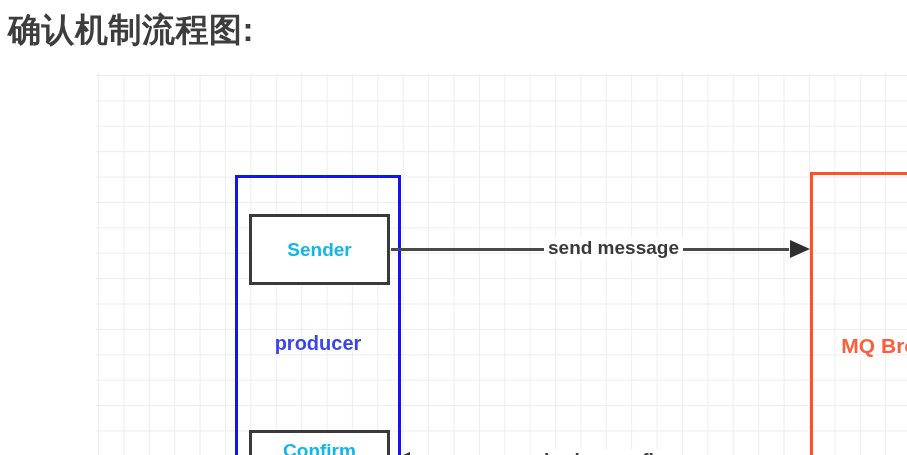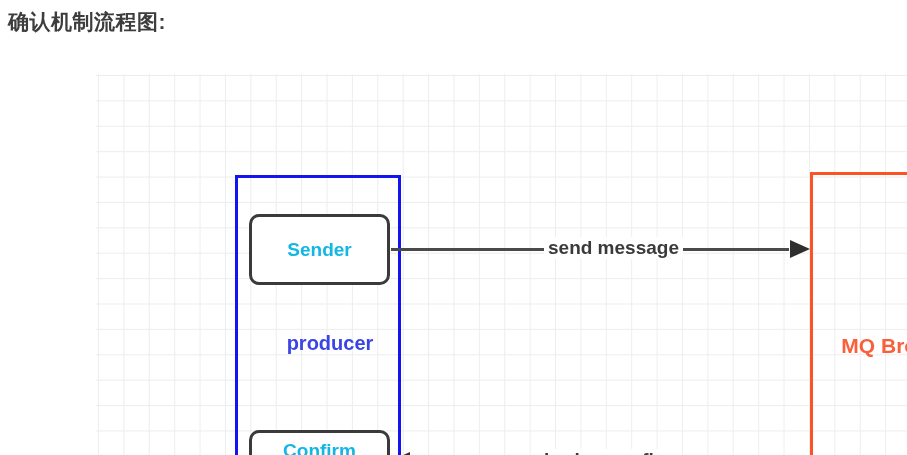--- a/index.html
+++ b/index.html
@@ -13,21 +13,21 @@
     position: relative;
     overflow: hidden;
     font-family: "Liberation Sans", sans-serif;
   }
 
   
   #page-title {
     position: absolute;
     left: 8px;
     top: 8px;
-    font-size: 21px;
+    font-size: 33px;
     font-weight: bold;
     color: #3d3d3d;
     letter-spacing: 0.5px;
     white-space: nowrap;
   }
 
   
   #diagram-canvas {
     position: absolute;
     left: 96px;
@@ -55,29 +55,28 @@
   }
   #producer-label {
     position: absolute;
     left: 139px;
     top: 258px;
     width: 166px;
     text-align: center;
     font-size: 20px;
     font-weight: bold;
     color: #3b45e6;
-    padding-left: 12px;
   }
 
   
   .inner-box {
     position: absolute;
     box-sizing: border-box;
     border: 3px solid #3a3a3a;
-    border-radius: 10px;
+    border-radius: 0;
     background: #ffffff;
     display: flex;
     align-items: center;
     justify-content: center;
     text-align: center;
     font-size: 19px;
     font-weight: bold;
     color: #12b7e6;
     line-height: 1.25;
   }

